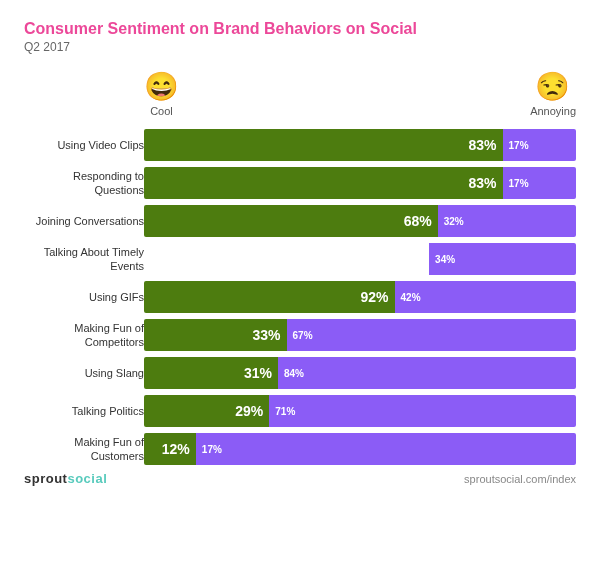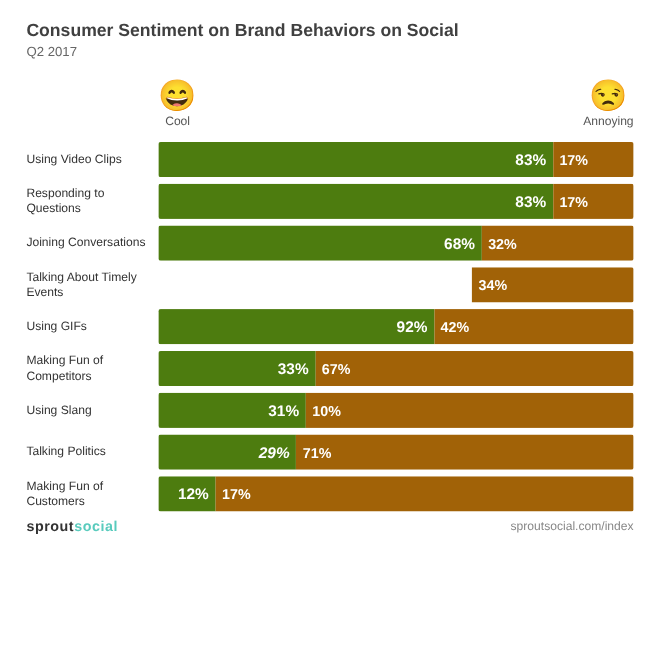--- a/index.html
+++ b/index.html
@@ -6,21 +6,21 @@
     body {
       font-family: 'Arial', sans-serif;
       background: #fff;
       width: 600px;
       min-height: 587px;
       padding: 20px 24px 16px 24px;
     }
     .title {
       font-size: 16px;
       font-weight: 700;
-      color: #404040;
+      color: #ec4899;
       margin-bottom: 2px;
     }
     .subtitle {
       font-size: 12px;
       color: #666;
       margin-bottom: 16px;
     }
     .header-row {
       display: flex;
       flex-direction: row;
@@ -52,22 +52,22 @@
       display: flex;
       flex-direction: row;
       align-items: center;
       margin-bottom: 6px;
     }
     .row-label {
       width: 120px;
       flex-shrink: 0;
       font-size: 11px;
       color: #333;
-      text-align: left;
-      padding-right: 10px;
+      text-align: right;
+      padding-right: 0;
       line-height: 1.3;
     }
     .bar-container {
       flex: 1;
       display: flex;
       flex-direction: row;
       height: 32px;
       border-radius: 2px;
       overflow: hidden;
     }
@@ -76,26 +76,26 @@
       display: flex;
       align-items: center;
       justify-content: flex-end;
       padding-right: 6px;
       font-size: 14px;
       font-weight: 700;
       color: #fff;
       white-space: nowrap;
     }
     .bar-annoying {
-      background: #a16207;
+      background: #8b5cf6;
       display: flex;
       align-items: center;
       justify-content: flex-start;
       padding-left: 6px;
-      font-size: 13px;
+      font-size: 10px;
       font-weight: 700;
       color: #fff;
       white-space: nowrap;
     }
     .footer {
       display: flex;
       justify-content: space-between;
       align-items: center;
     }
     .brand-logo {
@@ -173,27 +173,27 @@
         <div class="row-label">Making Fun of Competitors</div>
         <div class="bar-container">
           <div class="bar-cool" style="width: 33%;">33%</div>
           <div class="bar-annoying" style="width: 67%;">67%</div>
         </div>
       </div>
       <div class="row">
         <div class="row-label">Using Slang</div>
         <div class="bar-container">
           <div class="bar-cool" style="width: 31%;">31%</div>
-          <div class="bar-annoying" style="width: 69%;">10%</div>
+          <div class="bar-annoying" style="width: 69%;">84%</div>
         </div>
       </div>
       <div class="row">
         <div class="row-label">Talking Politics</div>
         <div class="bar-container">
-          <div class="bar-cool" style="width: 29%; font-style: italic;">29%</div>
+          <div class="bar-cool" style="width: 29%;">29%</div>
           <div class="bar-annoying" style="width: 71%;">71%</div>
         </div>
       </div>
       <div class="row">
         <div class="row-label">Making Fun of Customers</div>
         <div class="bar-container">
           <div class="bar-cool" style="width: 12%;">12%</div>
           <div class="bar-annoying" style="width: 88%;">17%</div>
         </div>
       </div>

